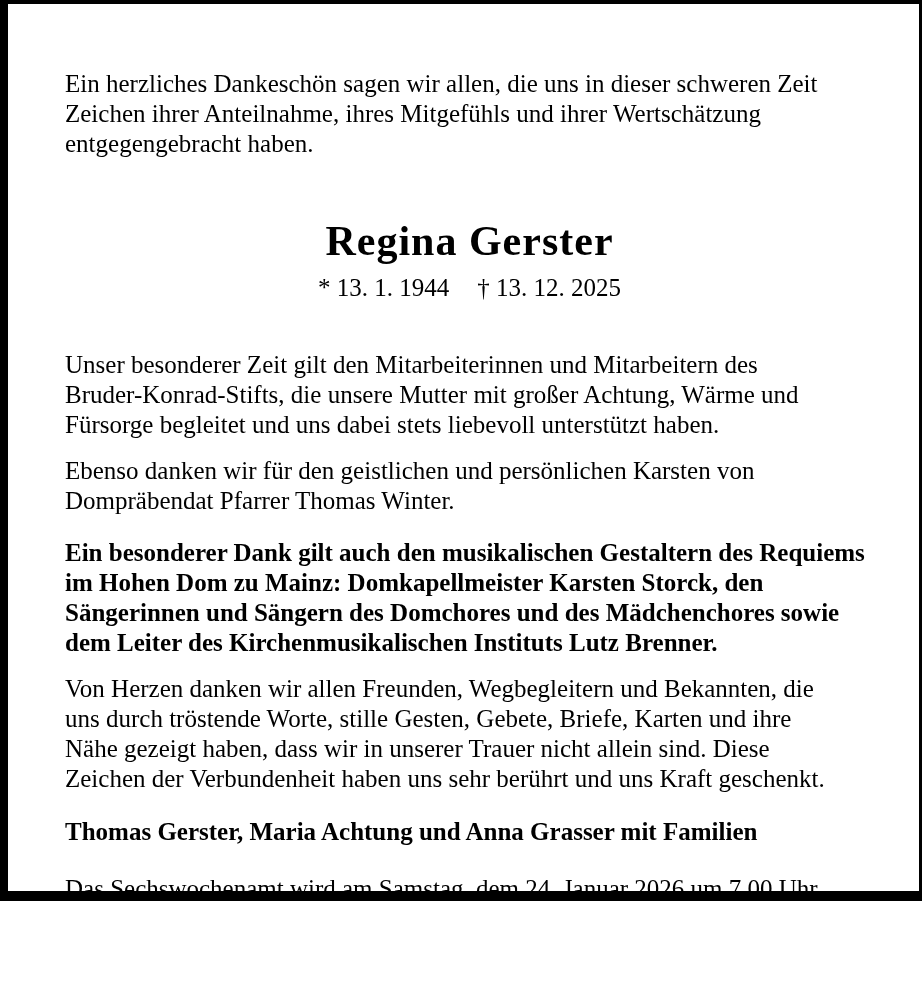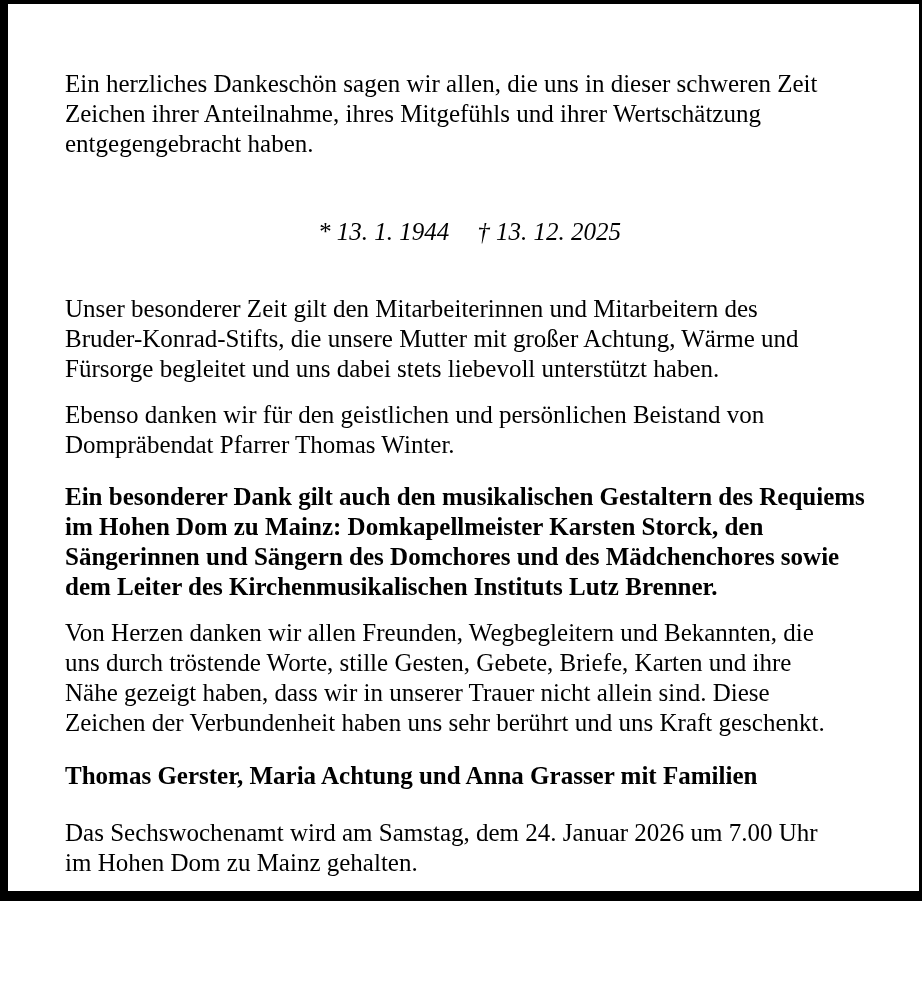--- a/index.html
+++ b/index.html
@@ -40,21 +40,20 @@
     margin: 0;
     font-size: 42px;
     line-height: 48px;
     font-weight: bold;
     letter-spacing: 1px;
   }
   .life-dates {
     margin-top: 8px;
     font-size: 25px;
     line-height: 30px;
-    font-style: italic;
   }
   .life-dates .death {
     margin-left: 28px;
   }
   .thanks-staff     { margin-top: 47px; }
   .thanks-clergy    { margin-top: 16px; }
   .thanks-musicians { margin-top: 22px; font-weight: bold; }
   .thanks-friends   { margin-top: 16px; }
   .family-signature { margin-top: 23px; font-weight: bold; }
   .memorial-service { margin-top: 27px; }
@@ -63,30 +62,31 @@
 <body>
 
 <div class="page">
   <div class="content">
 
     <p class="para intro">Ein herzliches Dankeschön sagen wir allen, die uns in dieser schweren Zeit
 Zeichen ihrer Anteilnahme, ihres Mitgefühls und ihrer Wertschätzung
 entgegengebracht haben.</p>
 
     <div class="header-block">
+      <h1 class="deceased-name">Regina Gerster</h1>
       <div class="life-dates">
         <span class="birth">* 13. 1. 1944</span><span class="death">† 13. 12. 2025</span>
       </div>
     </div>
 
     <p class="para thanks-staff">Unser besonderer Zeit gilt den Mitarbeiterinnen und Mitarbeitern des
 Bruder-Konrad-Stifts, die unsere Mutter mit großer Achtung, Wärme und
 Fürsorge begleitet und uns dabei stets liebevoll unterstützt haben.</p>
 
-    <p class="para thanks-clergy">Ebenso danken wir für den geistlichen und persönlichen Beistand von
+    <p class="para thanks-clergy">Ebenso danken wir für den geistlichen und persönlichen Karsten von
 Dompräbendat Pfarrer Thomas Winter.</p>
 
     <p class="para thanks-musicians">Ein besonderer Dank gilt auch den musikalischen Gestaltern des Requiems
 im Hohen Dom zu Mainz: Domkapellmeister Karsten Storck, den
 Sängerinnen und Sängern des Domchores und des Mädchenchores sowie
 dem Leiter des Kirchenmusikalischen Instituts Lutz Brenner.</p>
 
     <p class="para thanks-friends">Von Herzen danken wir allen Freunden, Wegbegleitern und Bekannten, die
 uns durch tröstende Worte, stille Gesten, Gebete, Briefe, Karten und ihre
 Nähe gezeigt haben, dass wir in unserer Trauer nicht allein sind. Diese

